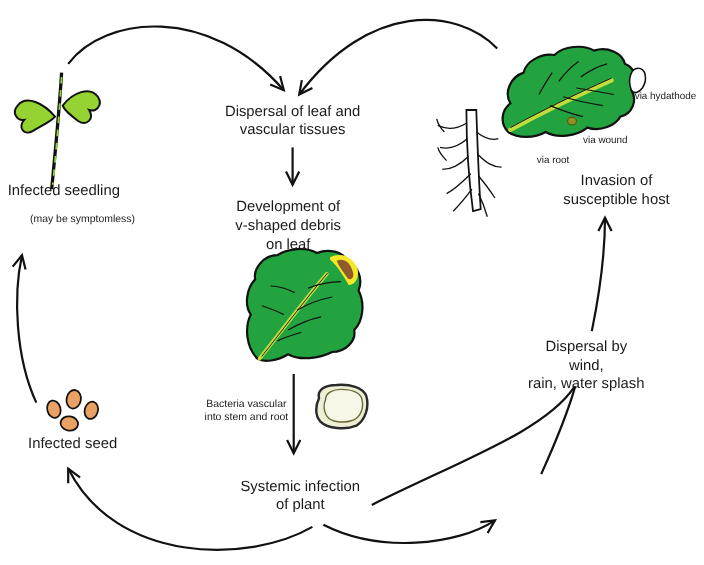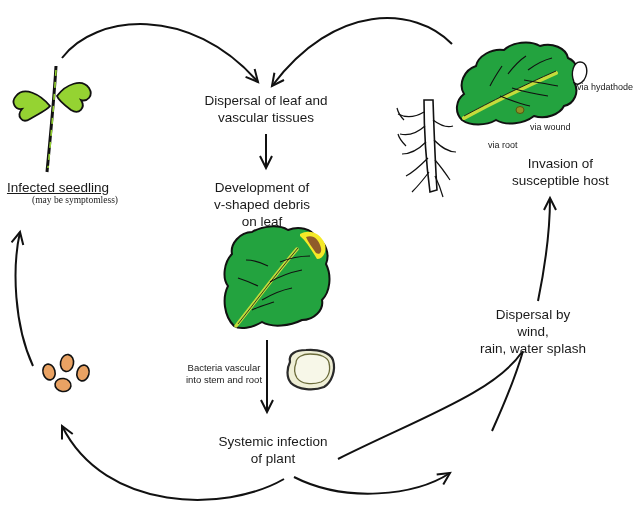--- a/index.html
+++ b/index.html
@@ -104,37 +104,38 @@
       <ellipse cx="83" cy="373" rx="6" ry="8" transform="rotate(15 83 373)" fill="#e9a263"></ellipse>
       <ellipse cx="63" cy="385" rx="8" ry="6.5" transform="rotate(8 63 385)" fill="#e9a263"></ellipse>
     </g>
 
     <g>
       <path d="M 290 362 C 288 354, 296 350, 306 350 C 318 349, 330 352, 333 360 C 336 370, 332 382, 324 387 C 314 391, 298 390, 291 383 C 286 377, 287 368, 290 362 Z" stroke="#2a2a2a" stroke-width="2.2" fill="#efefd6"></path>
       <path d="M 296 363 C 296 357, 303 354, 310 354 C 320 354, 328 357, 329 363 C 331 371, 328 379, 321 382 C 312 385, 301 384, 297 378 C 294 373, 294 368, 296 363 Z" stroke-width="1.3" stroke="#6b6b3a" fill="#f7f7e8"></path>
     </g>
   </svg>
 
-  <div class="lbl center" style="left:58px;top:179px;text-decoration:underline;">Infected seedling</div>
-  <div class="lbl center sm" style="left:75px;top:194px;font-family:Liberation Serif, serif;">(may be symptomless)</div>
+  <div class="lbl center" style="left:58px;top:164px;">Infected seedling</div>
+  <div class="lbl center sm" style="left:75px;top:194px;">(may be symptomless)</div>
 
   <div class="lbl center" style="left:266px;top:92px;">Dispersal of leaf and
 vascular tissues</div>
 
   <div class="lbl center" style="left:262px;top:179px;">Development of
 v-shaped debris
 on leaf</div>
 
   <div class="lbl center sm" style="left:224px;top:362px;">Bacteria vascular
 into stem and root</div>
 
 
   <div class="lbl center" style="left:273px;top:433px;">Systemic infection
 of plant</div>
 
+  <div class="lbl center" style="left:66px;top:394px;">Infected seed</div>
 
 
   <div class="lbl center" style="left:533px;top:306px;">Dispersal by wind,
 rain, water splash</div>
 
   <div class="lbl leftal" style="left:512px;top:155px;">Invasion of
 susceptible host</div>
 
   <div class="lbl leftal tiny" style="left:577px;top:82px;">via hydathode</div>
 

